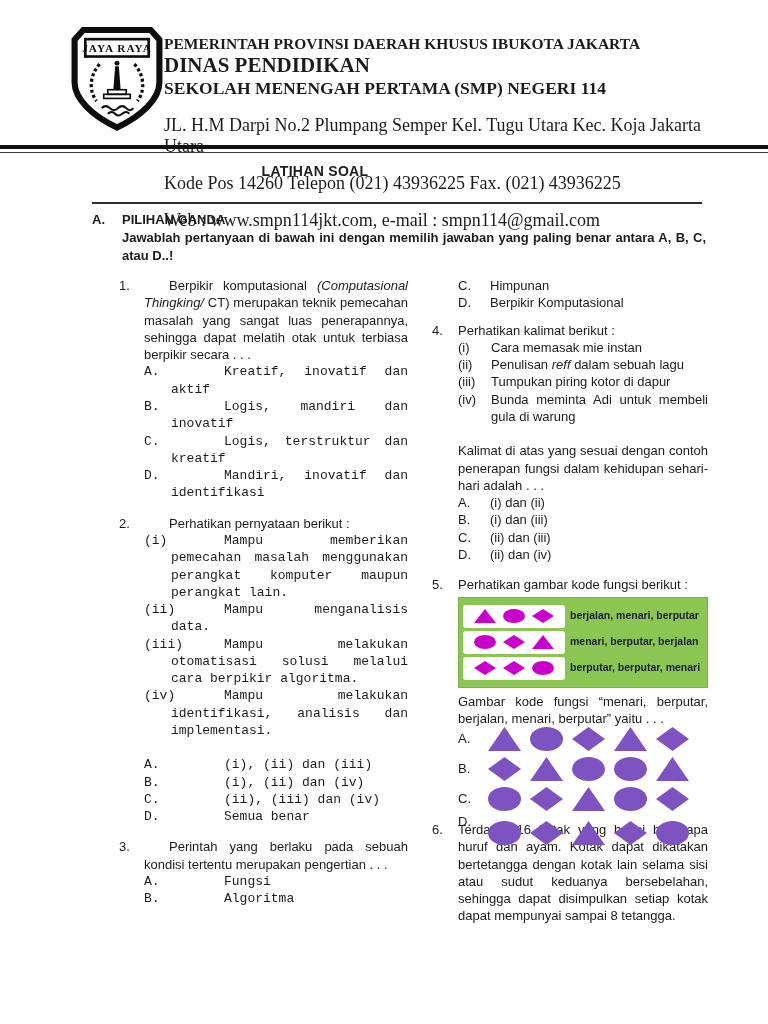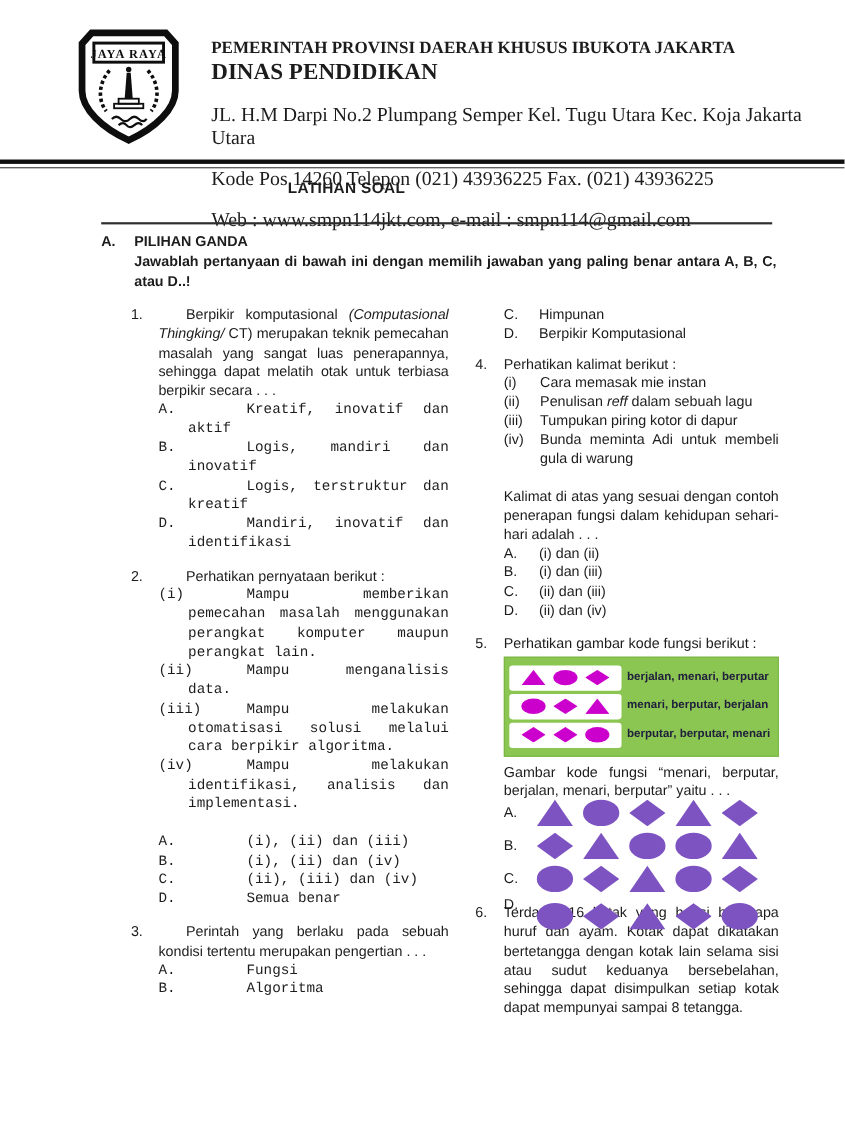--- a/index.html
+++ b/index.html
@@ -1,20 +1,20 @@
 <!DOCTYPE html>
 <html style="--green: #8cc652; --magenta: #cc00cc; --purple: #7d53c1;"><head>
 <meta charset="utf-8">
 <style>
   html,body{margin:0;padding:0;background:#fff;}
   .page{position:relative;width:768px;height:1024px;background:#fff;overflow:hidden;
         font-family:"Liberation Sans",sans-serif;color:#1c1c1c;}
 
   
-  .kop{position:absolute;top:26px;left:60px;right:30px;display:flex;gap:28px;}
+  .kop{position:absolute;top:26px;left:60px;right:30px;display:flex;}
   .logo{width:94px;height:106px;flex-shrink:0;margin-left:10px;}
   .kop-lines{flex:1;text-align:left;font-family:"Liberation Serif",serif;padding-top:8px;}
   .kop1{font-size:15.5px;font-weight:bold;line-height:1.25;}
   .kop2{font-size:21px;font-weight:bold;line-height:1.15;}
   .kop3{font-size:17.5px;font-weight:bold;line-height:1.2;}
   .kop4{font-size:18px;line-height:1.18;margin-top:16px;}
 
   .rule-thick{position:absolute;top:145px;left:0;width:768px;height:4px;background:#101010;}
   .rule-thin{position:absolute;top:152px;left:0;width:768px;height:1px;background:#3a3a3a;}
 
@@ -104,20 +104,21 @@
         </g>
         <g fill="none" stroke="#0e0e0e" stroke-width="2">
           <path d="M31 80 q4 -4 8 0 t8 0 t8 0 t7 0"></path>
           <path d="M37 85.5 q4 -3.5 7 0 t7 0 t7 0"></path>
         </g>
       </svg>
     </div>
     <div class="kop-lines">
       <div class="kop1">PEMERINTAH PROVINSI DAERAH KHUSUS IBUKOTA JAKARTA</div>
       <div class="kop2">DINAS PENDIDIKAN</div>
+      <div class="kop3">SEKOLAH MENENGAH PERTAMA (SMP) NEGERI 114</div>
       <div class="kop4">JL. H.M Darpi No.2 Plumpang Semper  Kel. Tugu Utara Kec. Koja Jakarta Utara</div>
       <div class="kop4">Kode Pos 14260 Telepon (021) 43936225 Fax. (021) 43936225</div>
       <div class="kop4">Web : www.smpn114jkt.com, e-mail : smpn114@gmail.com</div>
     </div>
   </header>
 
   <div class="rule-thick"></div>
   <div class="rule-thin"></div>
 
   <div class="title-wrap">

